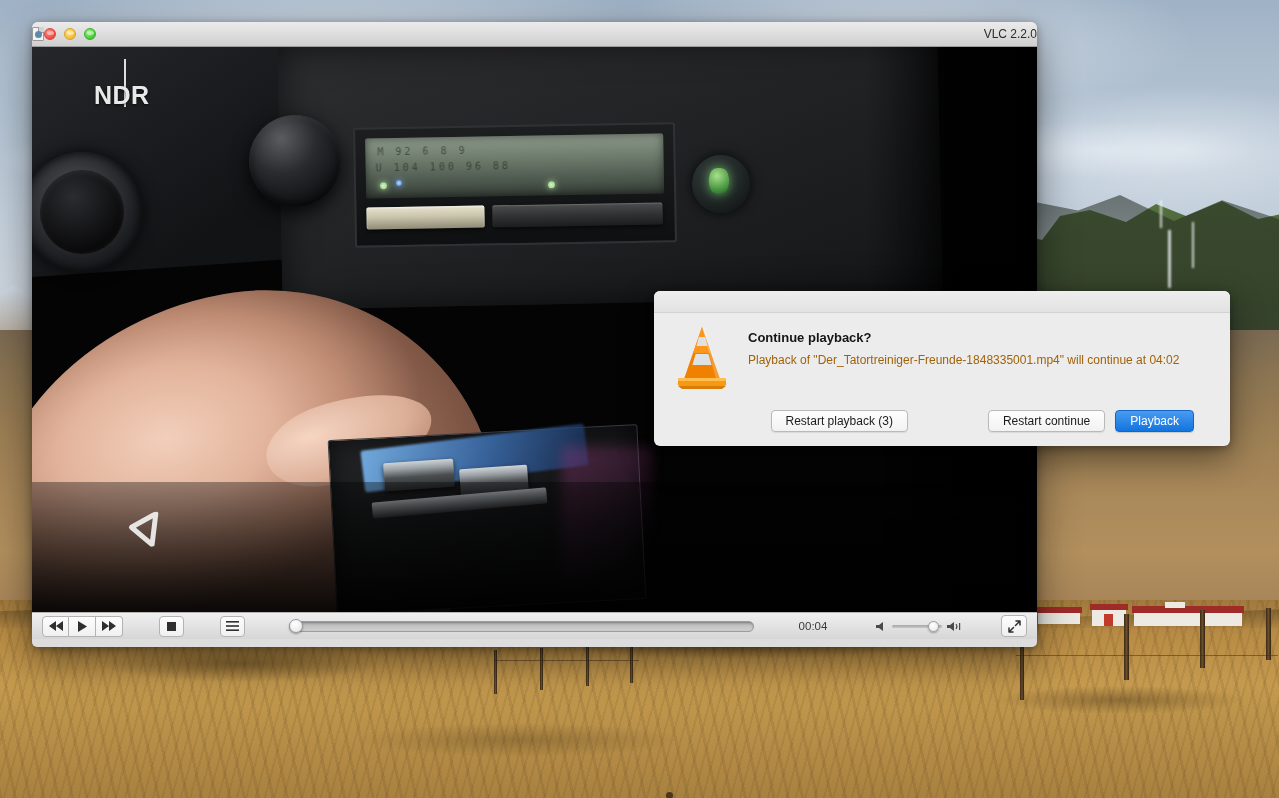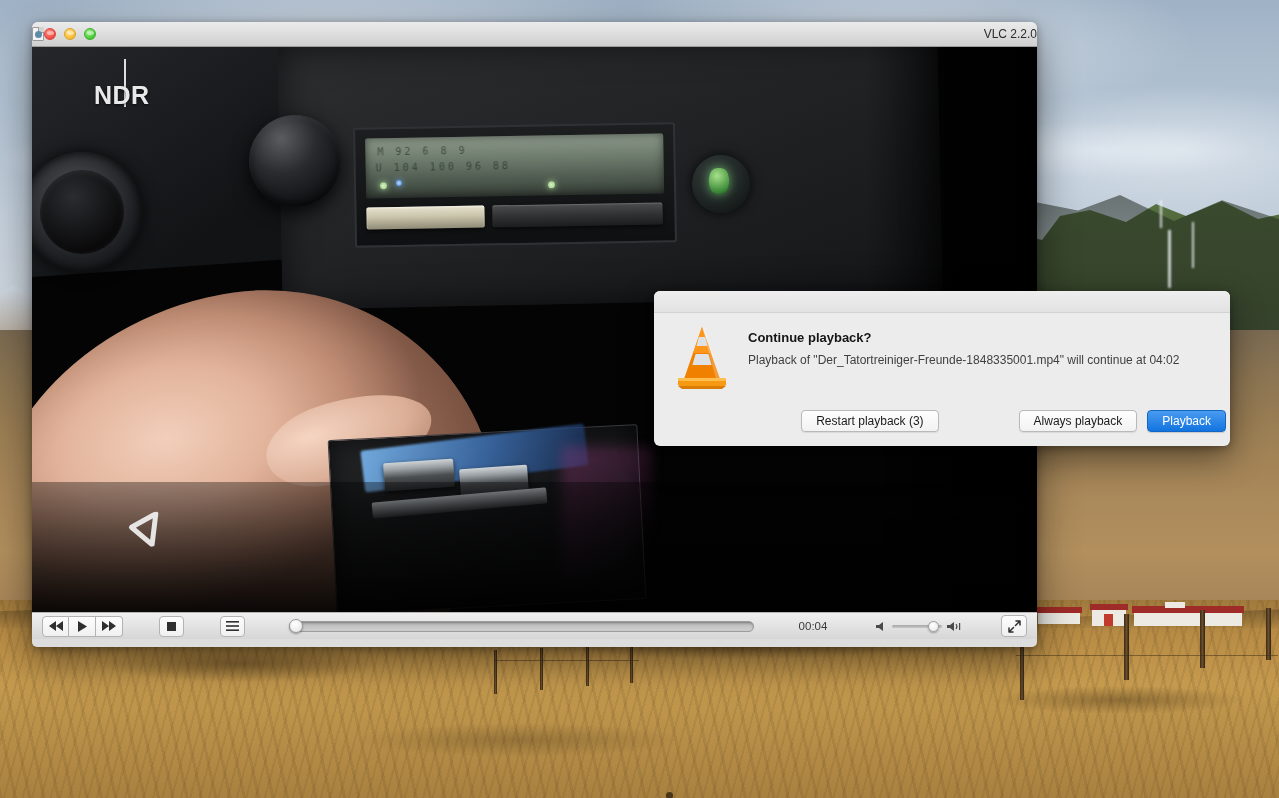--- a/index.html
+++ b/index.html
@@ -347,25 +347,25 @@
     height:22px; width:100%;
     background: linear-gradient(to bottom,#eeeeee,#e2e2e2);
     border-bottom:1px solid #d2d2d2;
   }
   .dlg-body { display:flex; padding:10px 18px 0 16px; }
   .dlg-icon { width:64px; height:68px; flex:0 0 64px; margin-right:14px; }
   .dlg-text { padding-top:7px; }
   .dlg-h {
     font-size:13px; font-weight:bold; color:#151515; margin-bottom:8px;
   }
-  .dlg-p { font-size:12px; color:#404040; }
+  .dlg-p { font-size:12px; color:#a16207; }
   .dlg-buttons {
     position:absolute; left:0; right:0; bottom:14px;
     display:flex; justify-content:flex-end; align-items:flex-end; gap:10px;
-    padding-right:4px;
+    padding-right:36px;
   }
   .dbtn {
     height:22px; padding:0 14px; font-size:12px; color:#1b1b1b;
     background: linear-gradient(to bottom,#fefefe,#f2f2f2);
     border:1px solid #b9b9b9; border-radius:4px;
     display:flex; align-items:center; justify-content:center;
     box-shadow:0 1px 1px rgba(0,0,0,.08);
     cursor:default;
   }
   .dbtn-primary {
@@ -548,16 +548,16 @@
       <rect x="8" y="55" width="48" height="3" rx="1.5" fill="#ffbe4d"></rect>
       <polygon points="8,63 56,63 52,66 12,66" fill="#d97d08"></polygon>
     </svg>
     <div class="dlg-text">
       <div class="dlg-h">Continue playback?</div>
       <div class="dlg-p">Playback of "Der_Tatortreiniger-Freunde-1848335001.mp4" will continue at 04:02</div>
     </div>
   </div>
   <div class="dlg-buttons">
     <div class="dbtn" style="margin-right:70px;">Restart playback (3)</div>
-    <div class="dbtn">Always playback</div>
+    <div class="dbtn">Restart continue</div>
     <div class="dbtn dbtn-primary">Playback</div>
   </div>
 </div>
 
 </body></html>

